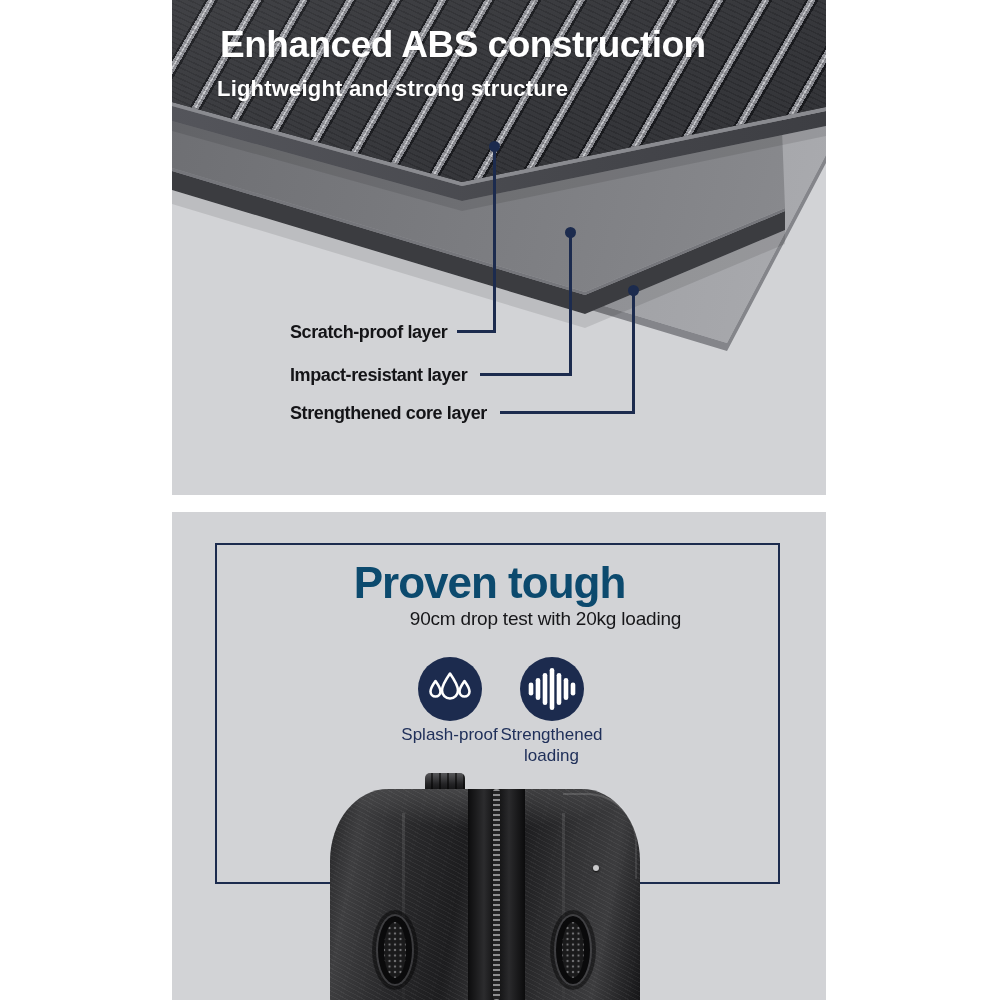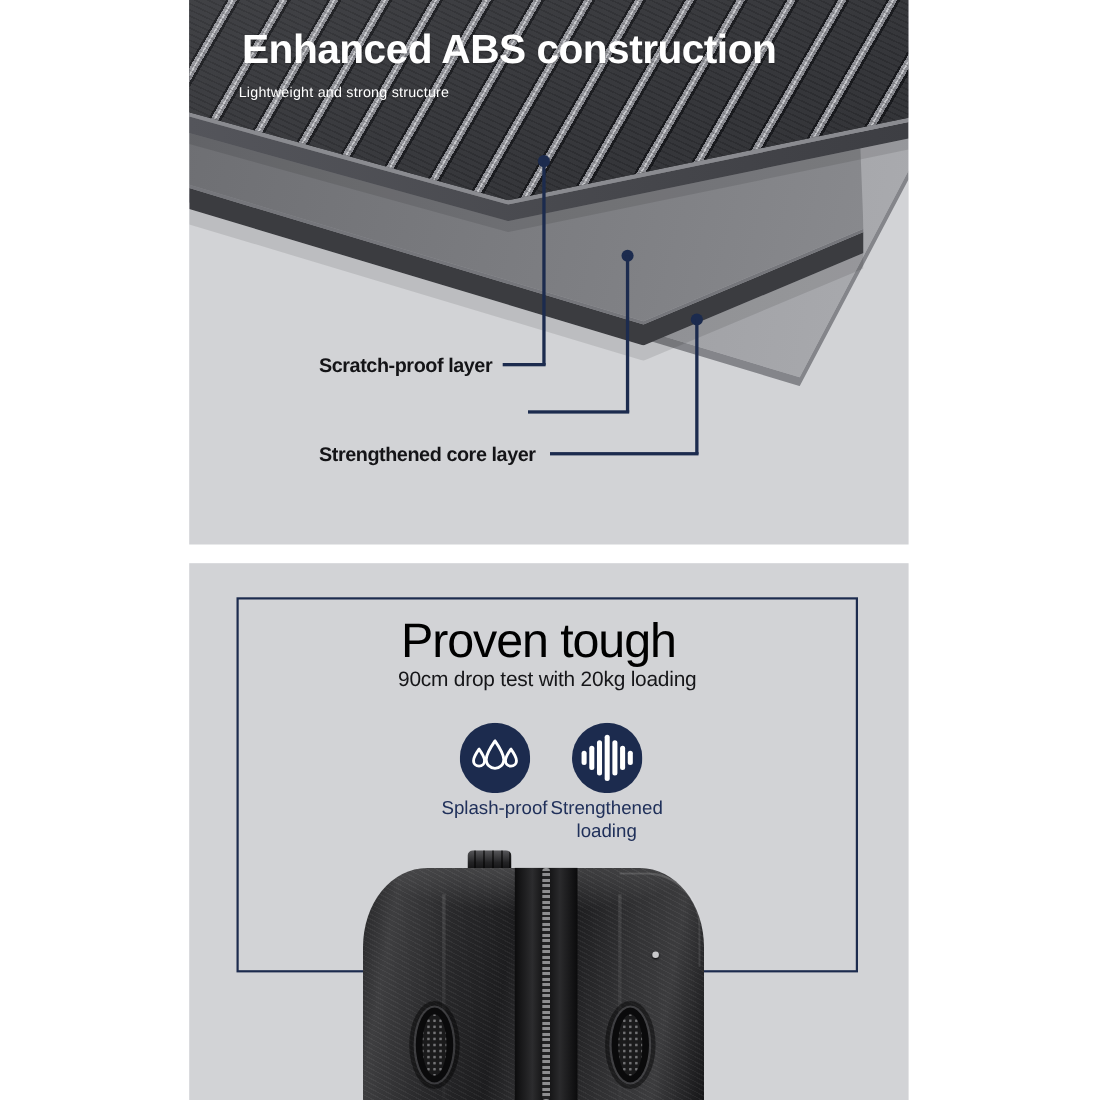--- a/index.html
+++ b/index.html
@@ -41,34 +41,34 @@
     clip-path:polygon(0px 0px,654px 0px,654px 107px,290px 182px,0px 102px);
     background-color:#35363a;
     background-image:
       linear-gradient(160deg,rgba(255,255,255,0.06) 0%,rgba(0,0,0,0) 40%,rgba(0,0,0,0.18) 100%),
       repeating-linear-gradient(25deg,rgba(0,0,0,0.16) 0 1.5px,rgba(255,255,255,0) 1.5px 5px),
       repeating-linear-gradient(120deg,#35363a 0 29px,#1a1b1f 29px 31px,#94959b 31px 33.5px,
         #c6c7cb 33.5px 35px,#8b8c92 35px 37.5px,#1a1b1f 37.5px 40px);}
 
   .hero-title{z-index:9;left:48px;top:24px;color:#ffffff;font-size:37px;font-weight:700;
     letter-spacing:-0.5px;white-space:nowrap;text-shadow:0 1px 2px rgba(0,0,0,0.25);}
-  .hero-sub{z-index:9;left:45px;top:76px;color:#ffffff;font-size:13px;font-weight:400;
+  .hero-sub{z-index:9;left:45px;top:76px;color:#ffffff;font-size:22px;font-weight:700;
     letter-spacing:0.2px;white-space:nowrap;text-shadow:0 1px 2px rgba(0,0,0,0.25);}
 
   .vline{z-index:10;width:3px;background:#1c2b4e;}
   .dot{z-index:10;width:11px;height:11px;border-radius:50%;background:#1c2b4e;}
   .dash{z-index:10;height:3px;background:#1c2b4e;}
   .callout-label{z-index:10;left:118px;color:#141417;font-size:18px;font-weight:700;
     letter-spacing:-0.4px;white-space:nowrap;line-height:24px;text-align:center;}
 
   
   .card-border{z-index:1;left:43px;top:31px;width:565px;height:341px;border:2px solid #1c2b4e;
     box-sizing:border-box;}
-  .pt-title{z-index:2;left:43px;top:46px;width:549px;text-align:center;color:#000000;
-    font-size:44px;font-weight:400;letter-spacing:-1px;}
+  .pt-title{z-index:2;left:43px;top:46px;width:549px;text-align:center;color:#0c4a6e;
+    font-size:44px;font-weight:700;letter-spacing:-1px;}
   .pt-sub{z-index:2;left:43px;top:96px;width:565px;text-align:center;color:#161619;
     font-size:19px;font-weight:400;letter-spacing:-0.2px;}
   .features{z-index:2;left:46px;top:145px;width:565px;display:flex;justify-content:center;
     gap:13px;}
   .feature{width:89px;display:flex;flex-direction:column;align-items:center;}
   .feature svg{width:64px;height:64px;display:block;}
   .f-label{margin-top:3px;text-align:center;color:#20305a;font-size:17px;line-height:21px;
     white-space:nowrap;}
 
   
@@ -121,33 +121,34 @@
     <p class="abs hero-sub" style="margin:0;">Lightweight and strong structure</p>
 
     <div class="abs dot" style="left:317px;top:141px;"></div>
     <div class="abs vline" style="left:321px;top:146px;height:186px;"></div>
     <div class="abs dash" style="left:285px;top:330px;width:39px;"></div>
     <div class="abs callout-label" style="top:320px;">Scratch-proof layer</div>
 
     <div class="abs dot" style="left:393px;top:227px;"></div>
     <div class="abs vline" style="left:397px;top:232px;height:143px;"></div>
     <div class="abs dash" style="left:308px;top:373px;width:92px;"></div>
+    <div class="abs callout-label" style="top:363px;">Impact-resistant layer</div>
 
     <div class="abs dot" style="left:456px;top:285px;"></div>
     <div class="abs vline" style="left:460px;top:290px;height:123px;"></div>
     <div class="abs dash" style="left:328px;top:411px;width:135px;"></div>
     <div class="abs callout-label" style="top:401px;">Strengthened core layer</div>
   </section>
 
   <section class="panel" style="top:512px;height:488px;">
 
     <div class="abs card-border"></div>
 
     <h2 class="abs pt-title" style="margin:0;">Proven tough</h2>
-    <p class="abs pt-sub" style="margin:0;">90cm drop test with 20kg loading</p>
+    <p class="abs pt-sub" style="margin:0;padding-left:48px;">90cm drop test with 20kg loading</p>
 
     <div class="abs features">
 
       <div class="feature">
         <span>
           <svg viewBox="0 0 64 64">
             <circle cx="32" cy="32" r="32" fill="#1c2b4e"></circle>
             <g fill="none" stroke="#ffffff" stroke-width="2.6" stroke-linejoin="round">
               <path d="M32 16.5 C32 16.5 24 28 24 33.5 A8 8 0 0 0 40 33.5 C40 28 32 16.5 32 16.5 Z"></path>
               <path d="M17.5 24 C17.5 24 12.5 31 12.5 34.5 A5 5 0 0 0 22.5 34.5 C22.5 31 17.5 24 17.5 24 Z"></path>

